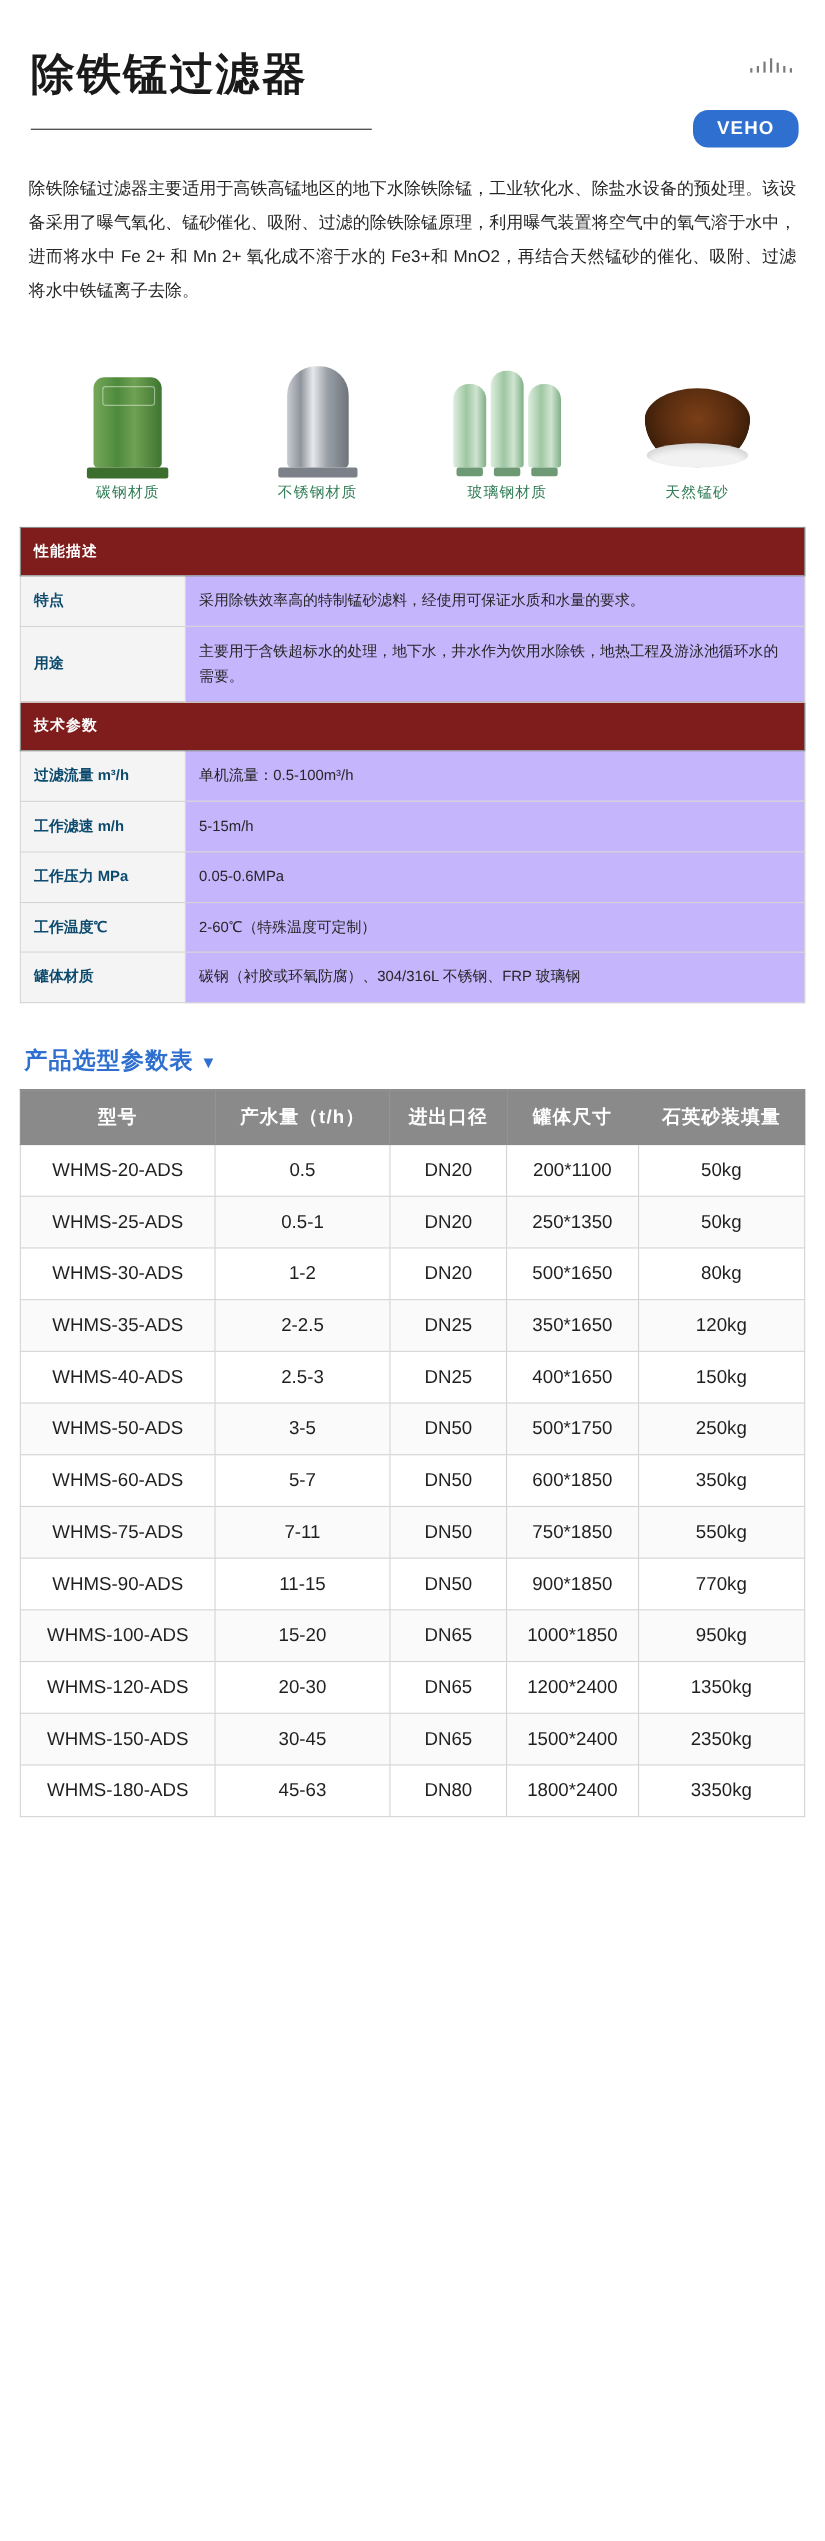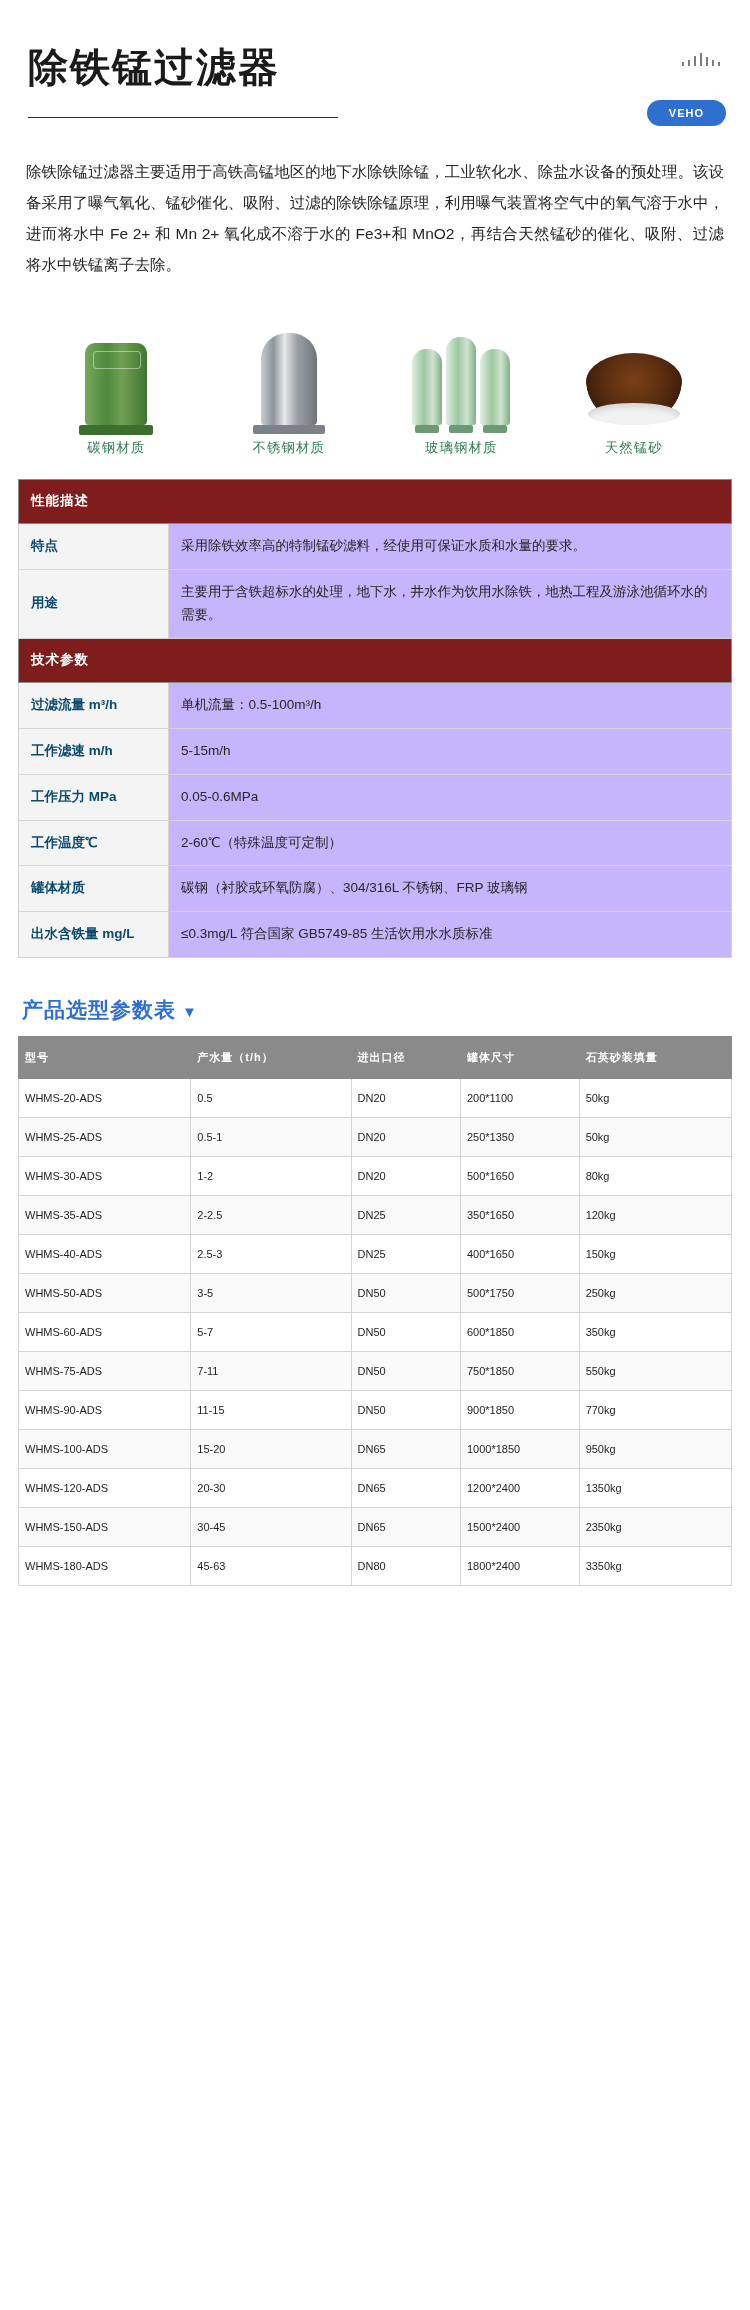--- a/index.html
+++ b/index.html
@@ -36,21 +36,21 @@
     gap:4px;
     height:14px;
   }
   .dash-deco i { display:block; width:2px; background:#7a7a7a; }
   .brand-pill {
     position:absolute;
     right:24px;
     top:100px;
     background:#2f6fd0;
     color:#fff;
-    font-size:11px;
+    font-size:17px;
     letter-spacing:1px;
     padding:7px 22px;
     border-radius:14px;
     font-weight:bold;
   }
 
   .intro {
     padding:22px 26px 6px 26px;
     font-size:15.5px;
     line-height:2.0;
@@ -145,21 +145,21 @@
   
   .sec-title {
     padding:30px 22px 12px 22px;
     font-size:21px;
     font-weight:bold;
     color:#2f6fd0;
     letter-spacing:1px;
   }
   .sec-title .caret { font-size:15px; margin-left:6px; }
   .sel-wrap { padding:0 18px 40px 18px; }
-  .sel-table { border-collapse:collapse; width:100%; font-size:11px; text-align:left; }
+  .sel-table { border-collapse:collapse; width:100%; font-size:17px; text-align:center; }
   .sel-table th {
     background:#8a8a8a; color:#fff; font-weight:bold;
     border:1px solid #8a8a8a; padding:13px 6px; letter-spacing:1px;
   }
   .sel-table td {
     border:1px solid #d4d4d4; padding:13px 6px; color:#1f1f1f; background:#fff;
   }
   .sel-table tr:nth-child(even) td { background:#fafafa; }
 </style>
 </head>
@@ -245,24 +245,20 @@
           <td class="v">0.05-0.6MPa</td>
         </tr>
         <tr>
           <td class="k">工作温度℃</td>
           <td class="v">2-60℃（特殊温度可定制）</td>
         </tr>
         <tr>
           <td class="k">罐体材质</td>
           <td class="v">碳钢（衬胶或环氧防腐）、304/316L 不锈钢、FRP 玻璃钢</td>
         </tr>
-        <tr>
-          <td class="k">出水含铁量 mg/L</td>
-          <td class="v">≤0.3mg/L    符合国家 GB5749-85 生活饮用水水质标准</td>
-        </tr>
       </tbody>
     </table>
   </div>
 
   <div class="sec-title">
     <span>产品选型参数表</span><span class="caret">▼</span>
   </div>
 
   <div class="sel-wrap">
     <table class="sel-table">

